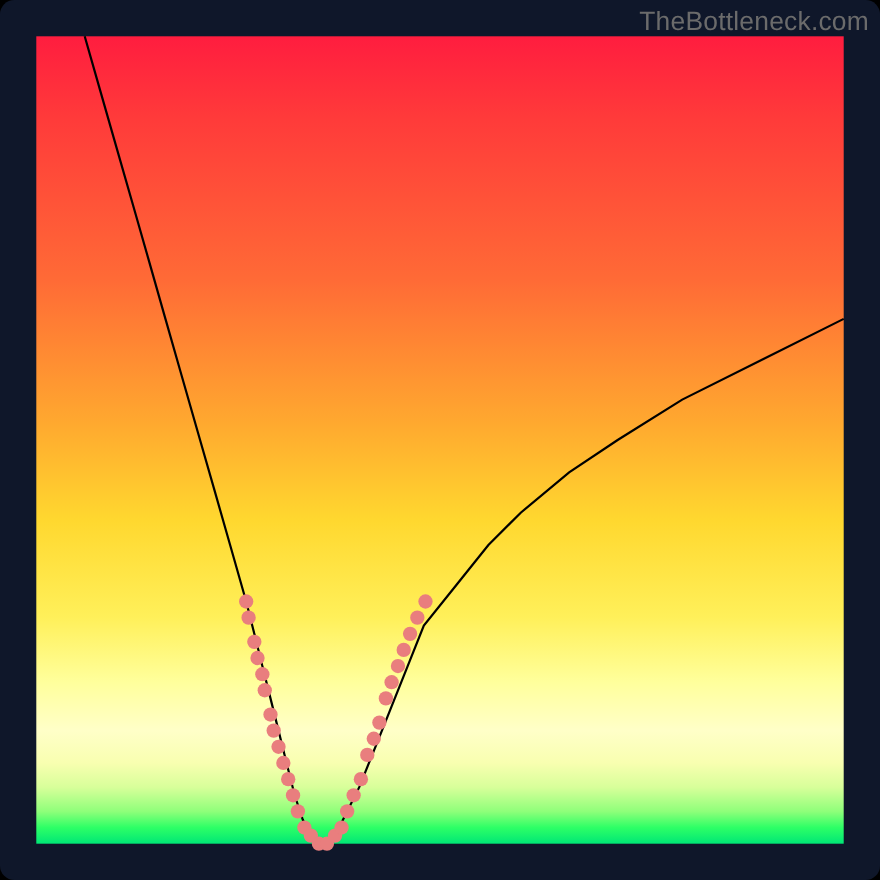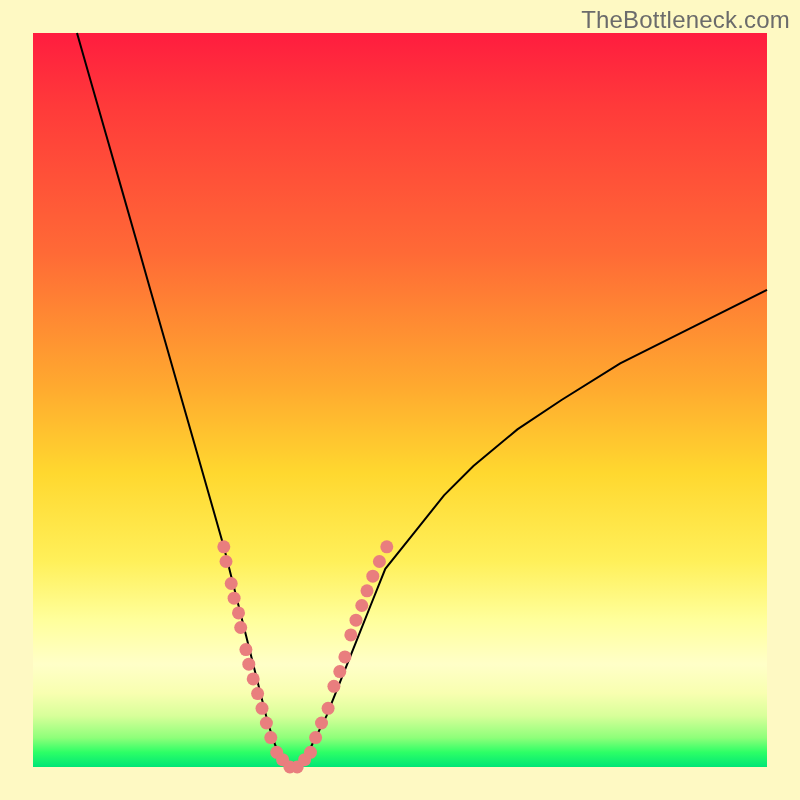--- a/index.html
+++ b/index.html
@@ -10,21 +10,22 @@
     overflow: hidden;
     background: #000;
     font-family: Arial, Helvetica, sans-serif;
   }
   .frame {
     position: absolute;
     left: 0;
     top: 0;
     width: 800px;
     height: 800px;
-    background: #fef9c3;
+    background: #0f172a;
+    border-radius: 13px;
   }
   .plot-area {
     position: absolute;
     left: 33px;
     top: 33px;
     width: 734px;
     height: 734px;
     
     background: linear-gradient(to bottom,
       #ff1d3f 0%,

